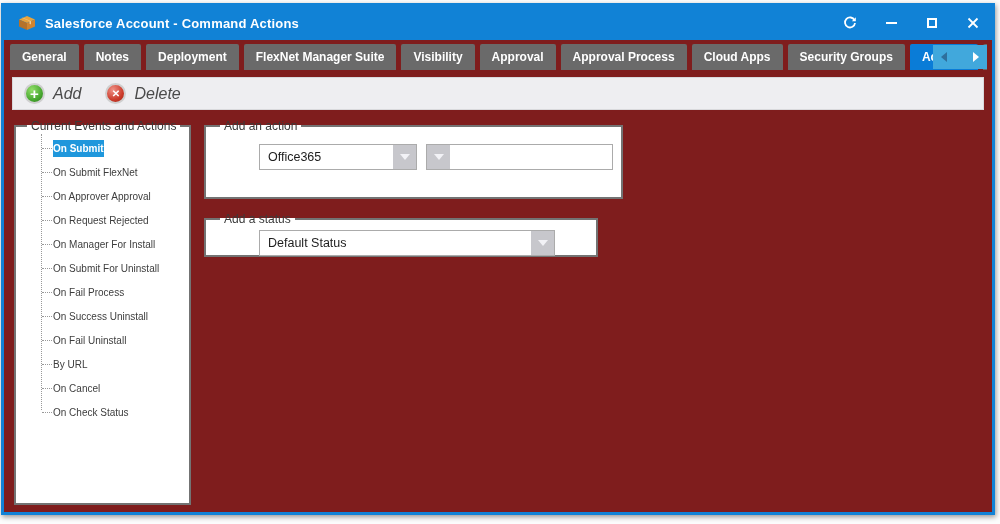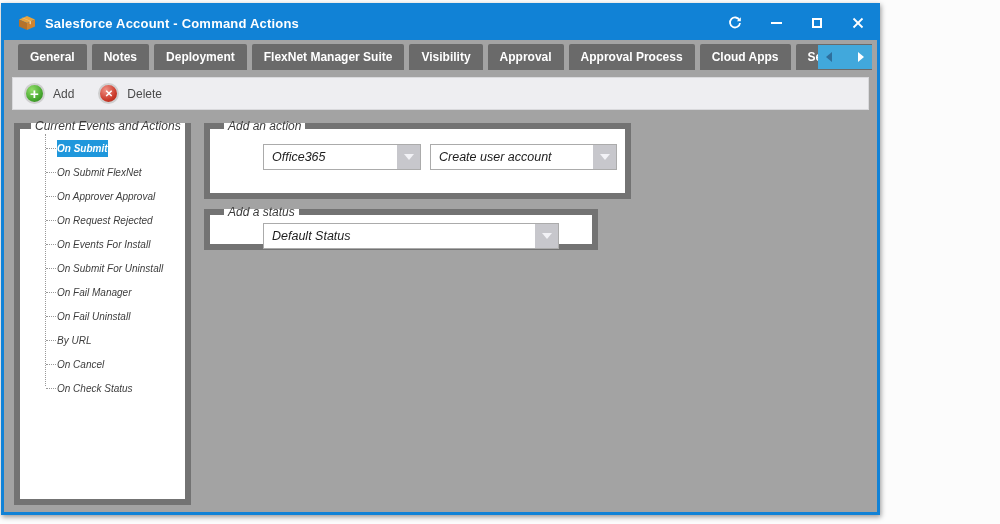--- a/index.html
+++ b/index.html
@@ -1,41 +1,41 @@
 <!DOCTYPE html>
 <html><head>
 <meta charset="utf-8">
 <style>
   * { box-sizing: border-box; margin: 0; padding: 0; }
   html,body { width:1000px; height:524px; background:#fcfcfc; font-family:"Liberation Sans", sans-serif; overflow:hidden; }
 
   .stage { position:relative; width:1000px; height:524px; }
 
   .window {
-    position:absolute; left:1px; top:3px; width:879px; height:512px;
-    border:3px solid #1182D6; background:#a3a3a3;
+    position:absolute; left:1px; top:3px; width:994px; height:512px;
+    border:3px solid #1182D6; background:#7f1d1d;
     box-shadow: 1px 2px 5px rgba(0,0,0,.40);
   }
 
   
   .titlebar {
     height:34px; background:#1182D6; display:flex; align-items:center;
     padding:0 12px 0 14px; color:#fff;
   }
   .app-icon { width:18px; height:16px; margin-right:9px; flex:0 0 auto; }
   .title-text { font-size:13px; font-weight:bold; letter-spacing:.2px; }
   .tb-controls { margin-left:auto; display:flex; align-items:center; gap:27px; }
   .tb-btn { width:14px; height:14px; display:flex; align-items:center; justify-content:center; cursor:default; }
   .glyph-min { width:11px; height:2px; background:#fff; }
   .glyph-max { width:10px; height:10px; border:2px solid #fff; }
   .glyph-x line, .glyph-refresh path { stroke:#fff; }
 
   
   .tabstrip {
-    position:relative; margin:4px 5px 0 14px; height:26px;
+    position:relative; margin:4px 5px 0 6px; height:26px;
     display:flex; gap:5px; overflow:hidden;
   }
   .tab {
     background:#6A6A6A; color:#fff; font-size:12px; font-weight:bold;
     padding:0 12px; display:flex; align-items:center; white-space:nowrap;
     border-radius:2px 2px 0 0; flex:0 0 auto; cursor:default;
   }
   .tab.active { background:#0A7CD7; }
   .tab.clipped { width:76px; overflow:hidden; padding-right:0; }
   .tab-scroller {
@@ -46,51 +46,51 @@
   .arr { width:0; height:0; border-top:5px solid transparent; border-bottom:5px solid transparent; }
   .arr-left  { border-right:6px solid #2E6F9C; }
   .arr-right { border-left:6px solid #ffffff; }
 
   
   .toolbar {
     margin:7px 8px 0 8px; height:33px; background:#EEEEF1;
     border:1px solid #D9D9DC; display:flex; align-items:center; padding:0 11px; gap:24px;
   }
   .tool { display:flex; align-items:center; gap:8px; cursor:default; }
-  .tool-label { font-size:12px; color:#4a4a4a; }
+  .tool-label { font-size:16px; color:#4a4a4a;font-style:italic; }
   .orb {
     width:21px; height:21px; border-radius:50%; border:2px solid #CFCFCF;
     display:flex; align-items:center; justify-content:center;
     color:#fff; font-weight:bold;
   }
   .orb-add { background: radial-gradient(circle at 35% 28%, #92de69, #47a72f 62%, #2c7d1d); font-size:15px; line-height:1; }
   .orb-del { background: radial-gradient(circle at 35% 28%, #ef9186, #cb3a2a 62%, #9f2415); font-size:10px; line-height:1; }
 
   
   .content { display:flex; align-items:flex-start; padding:9px 0 0 10px; }
 
-  fieldset { border:6px solid #737373; background:#fff;font-style:italic; }
+  fieldset { border:2px solid #737373; background:#fff; }
   legend { font-size:12px; color:#3b3b3b; padding:0 4px; margin-left:5px; white-space:nowrap; }
 
   .events-box { width:177px; height:386px; padding:2px 0 0 6px; }
 
   .tree { position:relative; margin-top:1px; }
   .tree-vline {
     position:absolute; left:19px; top:-2px; height:calc(100% - 12px);
     border-left:1px dotted #999;
   }
   .tree-row { height:24px; display:flex; align-items:center; padding-left:31px; position:relative; cursor:default; }
   .tree-row::before {
     content:""; position:absolute; left:20px; top:50%; width:10px;
     border-top:1px dotted #999;
   }
   .tree-row span { font-size:10px; color:#3d3d3d; padding:3px 0; white-space:nowrap; }
   .tree-row.selected span { background:#1F97DC; color:#fff; font-weight:bold; }
 
-  .right-col { margin-left:13px; width:394px; display:flex; flex-direction:column; gap:6px; }
+  .right-col { margin-left:13px; width:394px; display:flex; flex-direction:column; gap:13px; }
   .action-box { height:80px; padding:11px 8px 0 9px; }
   .status-box { height:45px; padding:4px 8px 0 9px; }
   .combo-row { display:flex; gap:9px;margin-left:44px; }
 
   .combo { height:26px; border:1px solid #ABABAB; background:#fff; display:flex; align-items:stretch; cursor:default; }
   .combo-text { flex:1; display:flex; align-items:center; font-size:12.5px; color:#1d1d1d; padding-left:8px; overflow:hidden; white-space:nowrap; }
   .combo-btn { width:23px; background:#C7C7CC; display:flex; align-items:center; justify-content:center; flex:0 0 auto; }
   .combo-btn i { display:block; width:0; height:0; border-left:5px solid transparent; border-right:5px solid transparent; border-top:6px solid #F2F2F6; }
   .combo-service { width:158px; }
   .combo-action  { width:187px; }
@@ -173,27 +173,30 @@
           <div class="tree-row">
               <span>On Submit FlexNet</span>
             </div>
           <div class="tree-row">
               <span>On Approver Approval</span>
             </div>
           <div class="tree-row">
               <span>On Request Rejected</span>
             </div>
           <div class="tree-row">
-              <span>On Events For Install</span>
+              <span>On Manager For Install</span>
             </div>
           <div class="tree-row">
               <span>On Submit For Uninstall</span>
             </div>
           <div class="tree-row">
-              <span>On Fail Manager</span>
+              <span>On Fail Process</span>
+            </div>
+          <div class="tree-row">
+              <span>On Success Uninstall</span>
             </div>
           <div class="tree-row">
               <span>On Fail Uninstall</span>
             </div>
           <div class="tree-row">
               <span>By URL</span>
             </div>
           <div class="tree-row">
               <span>On Cancel</span>
             </div>
@@ -208,21 +211,20 @@
         <fieldset class="action-box">
           <legend>Add an action</legend>
           <div class="combo-row">
             <div class="combo combo-service">
               <div class="combo-text">Office365</div>
               <div class="combo-btn">
                   <i></i>
                 </div>
             </div>
             <div class="combo combo-action">
-              <div class="combo-text">Create user account</div>
               <div class="combo-btn">
                   <i></i>
                 </div>
             </div>
           </div>
         </fieldset>
 
         <fieldset class="status-box">
           <legend>Add a status</legend>
           <div class="combo-row">

